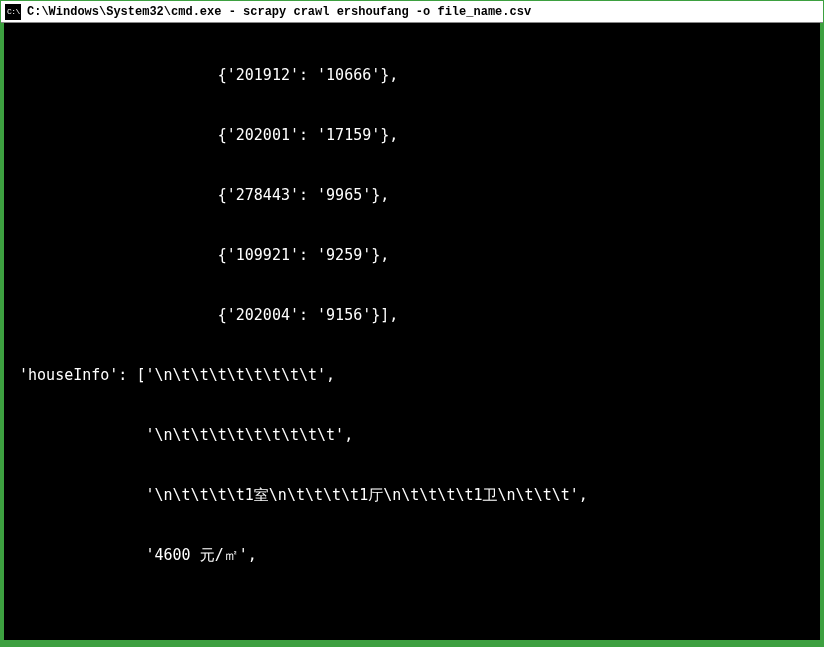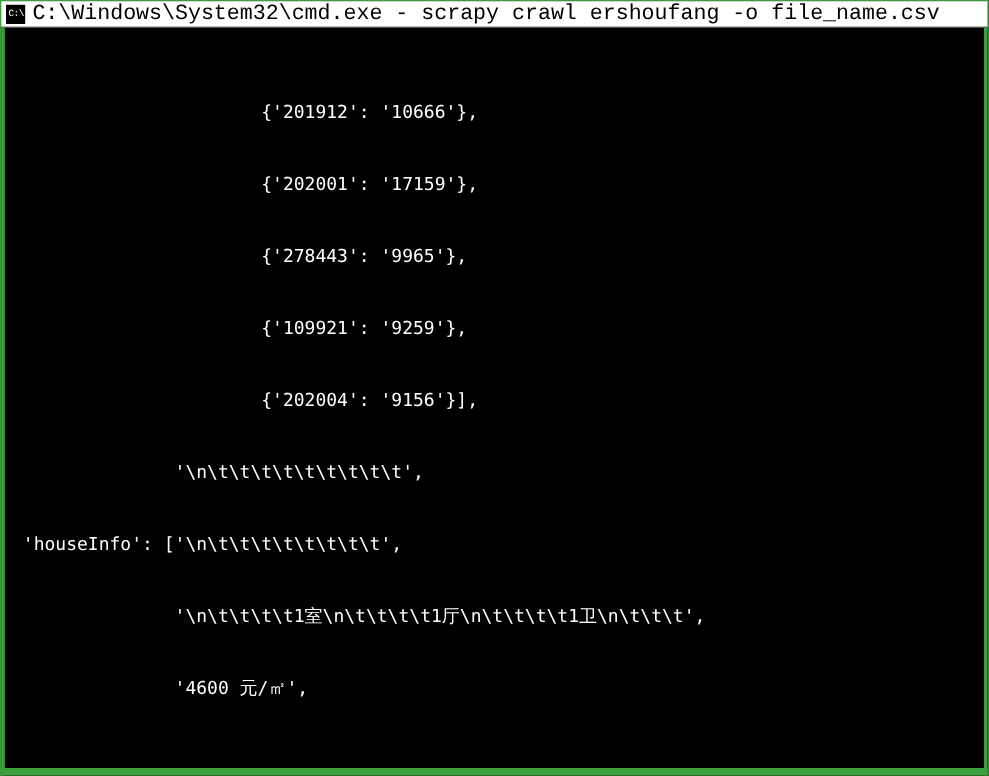--- a/index.html
+++ b/index.html
@@ -33,32 +33,33 @@
     margin-right: 6px;
     background: #000;
     color: #fff;
     font-size: 8px;
     line-height: 16px;
     text-align: left;
     padding-left: 2px;
     letter-spacing: -0.5px;
   }
   .titlebar-text {
-    font-size: 18px;
+    font-size: 12px;
     color: #000;
     white-space: nowrap;
     overflow: hidden;
+    font-weight: bold;
   }
   .terminal {
     flex: 1;
     background: #000;
     color: #fff;
     font-size: 15px;
     line-height: 20px;
-    padding: 20px 6px;
+    padding: 2px 6px;
     overflow: hidden;
     white-space: pre;
     border-left: 3px solid #3da040;
     border-right: 3px solid #3da040;
     border-bottom: 6px solid #3da040;
   }
   .tline { white-space: pre; }
   .wide { font-family: 'SimSun', 'NSimSun', 'Microsoft YaHei', monospace; }
 </style>
 </head>
@@ -68,22 +69,22 @@
   <div class="titlebar">
     <div class="titlebar-icon">C:\</div>
     <div class="titlebar-text">C:\Windows\System32\cmd.exe - scrapy  crawl ershoufang -o file_name.csv</div>
   </div>
   <div class="terminal">
     <div class="tline wide">                       {'201912': '10666'},</div>
     <div class="tline wide">                       {'202001': '17159'},</div>
     <div class="tline wide">                       {'278443': '9965'},</div>
     <div class="tline wide">                       {'109921': '9259'},</div>
     <div class="tline wide">                       {'202004': '9156'}],</div>
+    <div class="tline wide"> 'houseInfo': ['\n\t\t\t\t\t\t\t\t',</div>
     <div class="tline wide">               '\n\t\t\t\t\t\t\t\t\t',</div>
-    <div class="tline wide"> 'houseInfo': ['\n\t\t\t\t\t\t\t\t',</div>
     <div class="tline wide">               '\n\t\t\t\t1室\n\t\t\t\t1厅\n\t\t\t\t1卫\n\t\t\t',</div>
     <div class="tline wide">               '4600 元/㎡',</div>
     
     
     
     
     
     
     
     

